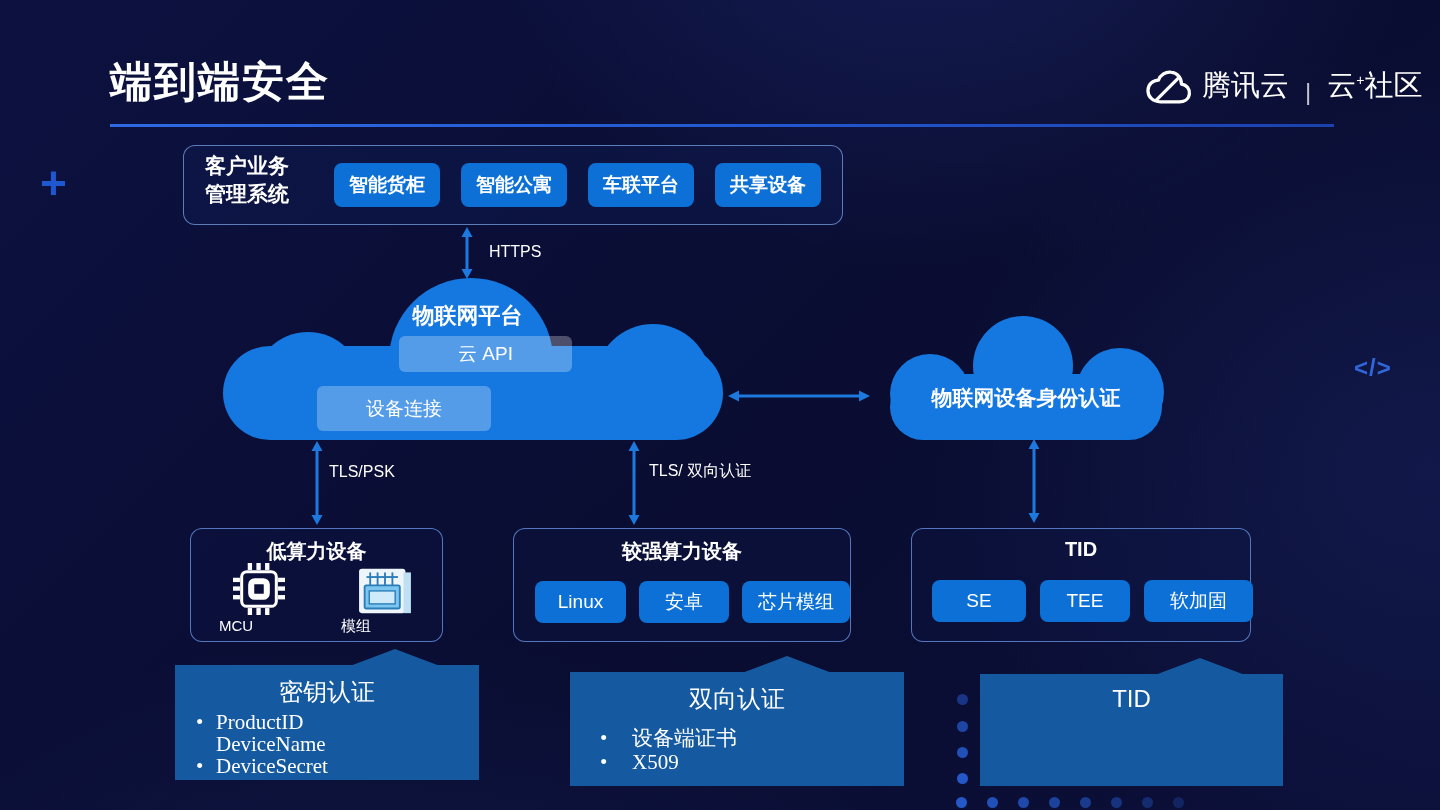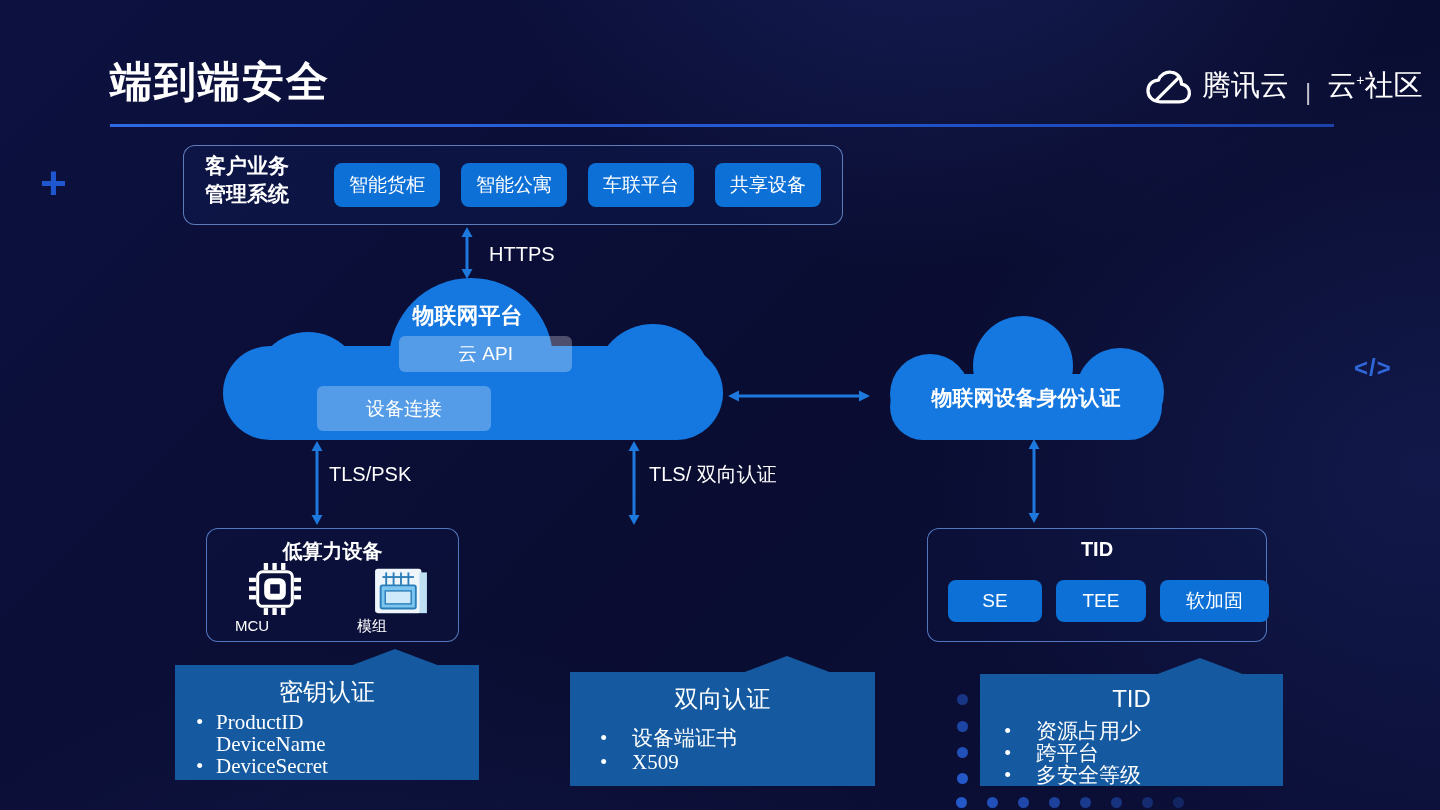--- a/index.html
+++ b/index.html
@@ -35,34 +35,34 @@
   .code-decor { left:1354px; top:354px; font-size:24px; font-weight:700; color:#2f67da; letter-spacing:1px; }
   .dot { position:absolute; width:11px; height:11px; border-radius:50%; background:#2458c8; }
 
   
   .panel { border:1px solid rgba(120,160,225,.75); border-radius:12px; background:rgba(16,34,92,.30); }
   .bs-box { left:183px; top:145px; width:660px; height:80px; }
   .bs-label { left:205px; top:152px; font-size:21px; font-weight:700; line-height:28px; }
   .btn-row { display:flex; }
   .btn { background:#0c70d6; border-radius:8px; color:#fff; display:flex;
          align-items:center; justify-content:center; font-size:19px; }
-  .bs-btns { left:334px; top:163px; gap:21px; }
+  .bs-btns { left:334px; top:163px; gap:21px;font-weight:bold; }
   .bs-btns .btn { width:106px; height:44px; }
 
   
-  .link-label { font-size:20px; color:#fff; }
+  .link-label { font-size:16px; color:#fff; }
 
   
   .cloud-svg { fill:#1578e0; }
   .cloud-title { font-weight:700; text-align:center; }
   .cloud-chip { background:rgba(255,255,255,.27); border-radius:6px; display:flex;
                 align-items:center; justify-content:center; font-size:19px;margin-left:13px; }
 
   
-  .device-box { border:1.5px solid rgba(96,138,214,.85); border-radius:12px; background:rgba(12,26,78,.22);margin-left:16px; }
+  .device-box { border:1.5px solid rgba(96,138,214,.85); border-radius:12px; background:rgba(12,26,78,.22); }
   .device-title { width:100%; text-align:center; font-size:20px; font-weight:700; top:9px; left:0; }
   .dev-btns { gap:13px; }
   .dev-btns .btn { height:42px; }
   .icon-label { text-align:left; font-size:15px; }
 
   
   .callout { background:#155aa0; }
   .pointer { position:absolute; top:-16px; width:0; height:0;
              border-left:45px solid transparent; border-right:45px solid transparent;
              border-bottom:17px solid #155aa0; }
@@ -186,20 +186,28 @@
           <line x1="22" y1="8" x2="22" y2="24"></line>
         <line x1="30" y1="8" x2="30" y2="24"></line>
           <line x1="38" y1="8" x2="38" y2="24"></line>
       </g>
       <rect x="8" y="22" width="38" height="25" rx="2" fill="#7cc5ee" stroke="#2a7db8" stroke-width="2"></rect>
       <rect x="13" y="28" width="28" height="14" fill="#cfeafa" stroke="#2a7db8" stroke-width="1.5"></rect>
     </svg>
     <div class="abs icon-label" style="left:150px;top:88px;width:88px">模组</div>
   </div>
 
+  <div class="abs device-box" style="left:513px;top:528px;width:338px;height:114px">
+    <div class="abs device-title">较强算力设备</div>
+    <div class="abs btn-row dev-btns" style="left:21px;top:52px">
+      <div class="btn" style="width:91px">Linux</div>
+      <div class="btn" style="width:90px">安卓</div>
+      <div class="btn" style="width:108px">芯片模组</div>
+    </div>
+  </div>
 
   <div class="abs device-box" style="left:911px;top:528px;width:340px;height:114px">
     <div class="abs device-title">TID</div>
     <div class="abs btn-row dev-btns" style="left:20px;top:51px;gap:14px">
       <div class="btn" style="width:94px">SE</div>
       <div class="btn" style="width:90px">TEE</div>
       <div class="btn" style="width:109px">软加固</div>
     </div>
   </div>
 
@@ -215,52 +223,38 @@
           <span class="bul hide" style="width:20px"></span>
           <span>DeviceName</span>
         </div>
       <div class="c-line">
           <span class="bul" style="width:20px"></span>
           <span>DeviceSecret</span>
         </div>
     </div>
   </div>
 
-  <div class="abs callout" style="left:570px;top:672px;width:305px;height:114px">
+  <div class="abs callout" style="left:570px;top:672px;width:334px;height:114px">
     <div class="pointer" style="left:172px"></div>
     <div class="abs callout-title">双向认证</div>
     <div class="abs" style="left:30px;top:54px;line-height:24px">
       <div class="c-line">
           <span class="bul" style="width:32px"></span>
           <span>设备端证书</span>
         </div>
       <div class="c-line">
           <span class="bul" style="width:32px"></span>
           <span>X509</span>
         </div>
     </div>
   </div>
 
   <div class="abs callout" style="left:980px;top:674px;width:303px;height:112px">
     <div class="pointer" style="left:175px"></div>
     <div class="abs callout-title">TID</div>
-    <div class="abs" style="left:24px;top:46px;line-height:22px">
-      <div class="c-line">
-          <span class="bul" style="width:32px"></span>
-          <span>资源占用少</span>
-        </div>
-      <div class="c-line">
-          <span class="bul" style="width:32px"></span>
-          <span>跨平台</span>
-        </div>
-      <div class="c-line">
-          <span class="bul" style="width:32px"></span>
-          <span>多安全等级</span>
-        </div>
-    </div>
   </div>
 
   <div class="dot" style="left:957px;top:694px;opacity:.55"></div>
   <div class="dot" style="left:957px;top:721px;opacity:.75"></div>
   <div class="dot" style="left:957px;top:747px;opacity:.9"></div>
   <div class="dot" style="left:957px;top:773px;opacity:1"></div>
   <div class="dot" style="left:956px;top:797px;opacity:1"></div>
   <div class="dot" style="left:987px;top:797px;opacity:.9"></div>
   <div class="dot" style="left:1018px;top:797px;opacity:.8"></div>
   <div class="dot" style="left:1049px;top:797px;opacity:.7"></div>

